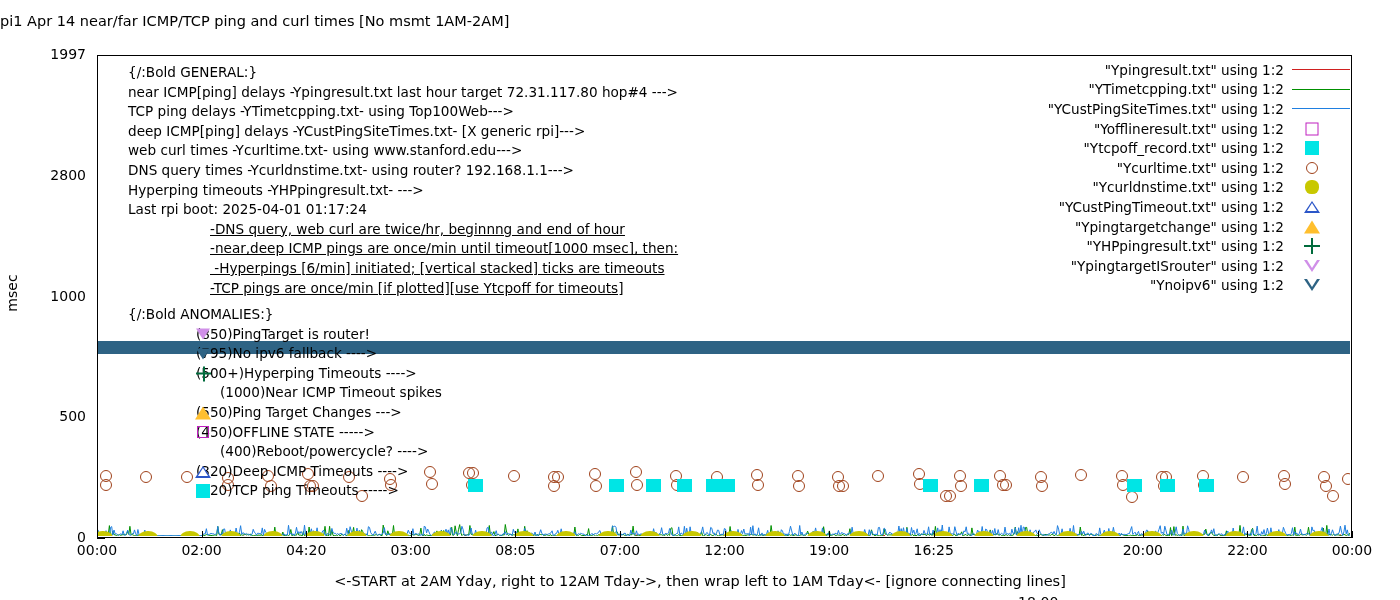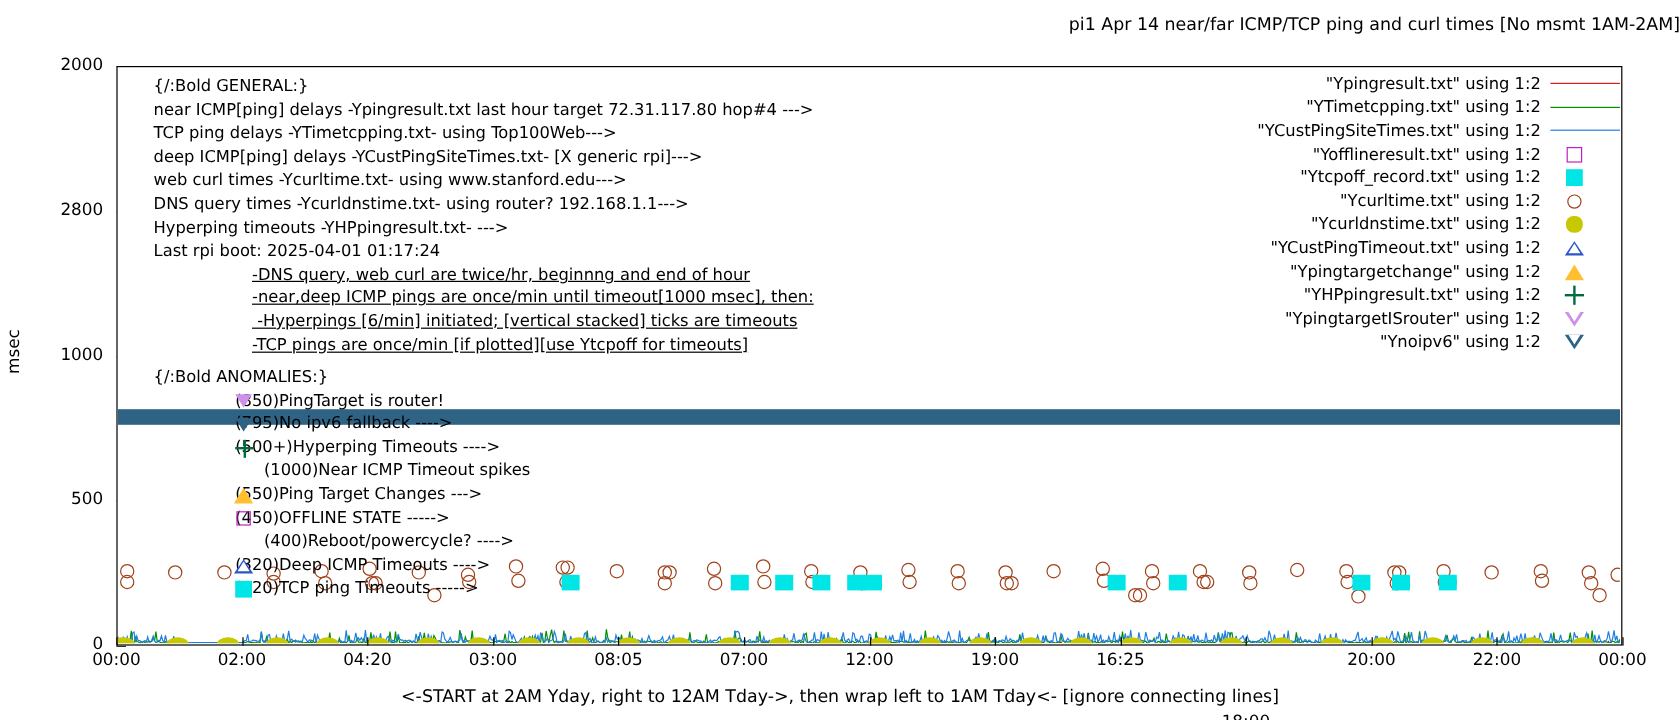--- a/index.html
+++ b/index.html
@@ -5,21 +5,21 @@
   html,body{margin:0;padding:0;}
   body{
     width:1400px;height:600px;background:#ffffff;
     font-family:"DejaVu Sans", sans-serif;
     color:#000000;overflow:hidden;position:relative;
   }
   .abs{position:absolute;}
 
   
   #chart-title{
-    left:0;top:13px;width:1400px;text-align:right;
+    left:0;top:13px;width:1400px;text-align:left;
     font-size:14.5px;color:#000;white-space:nowrap;
   }
 
   
   #plot-frame{
     left:97px;top:55px;width:1255px;height:483px;
     border:1.5px solid #000;box-sizing:border-box;
     background:#fff;
   }
   #plot-clip{
@@ -183,21 +183,21 @@
 <div class="abs" id="ylabel">msec</div>
 <div id="yticks">
     <div class="abs ytick-label" style="left: 18px; width: 68px; top: 529px;">0</div>
     <div class="abs ytick-mark" style="top: 538px;"></div>
     <div class="abs ytick-label" style="left: 18px; width: 68px; top: 408.25px;">500</div>
     <div class="abs ytick-mark" style="top: 417.25px;"></div>
     <div class="abs ytick-label" style="left: 18px; width: 68px; top: 287.5px;">1000</div>
     <div class="abs ytick-mark" style="top: 296.5px;"></div>
     <div class="abs ytick-label" style="left: 18px; width: 68px; top: 166.75px;">2800</div>
     <div class="abs ytick-mark" style="top: 175.75px;"></div>
-    <div class="abs ytick-label" style="left: 18px; width: 68px; top: 46px;">2000</div>
+    <div class="abs ytick-label" style="left: 18px; width: 68px; top: 46px;">1997</div>
     <div class="abs ytick-mark" style="top: 55px;"></div>
   </div>
 
 <div class="abs" id="plot-frame"></div>
 
 <div class="abs" id="plot-clip">
   <svg id="traces" width="1252" height="480">
       <polyline points="0.0,480.8 1.1,481.0 2.3,480.5 3.4,480.9 4.6,480.7 5.7,480.7 6.8,480.8 8.0,481.1 9.1,480.4 10.3,480.8 11.4,480.4 12.6,480.8 13.7,480.8 14.8,480.9 16.0,480.6 17.1,480.6 18.3,480.5 19.4,480.5 20.5,481.0 21.7,480.8 22.8,480.6 24.0,481.0 25.1,480.4 26.2,481.0 27.4,481.0 28.5,481.0 29.7,480.8 30.8,481.0 31.9,481.1 33.1,480.7 34.2,480.4 35.4,480.4 36.5,481.0 37.6,480.4 38.8,480.8 39.9,480.7 41.1,480.4 42.2,480.4 43.4,480.4 44.5,481.0 45.6,481.0 46.8,480.8 47.9,480.5 49.1,480.7 50.2,480.7 51.3,480.8 52.5,481.1 53.6,481.1 54.8,481.1 55.9,481.1 57.0,481.1 58.2,481.1 59.3,481.1 60.5,481.1 61.6,481.1 62.8,481.1 63.9,481.1 65.0,481.1 66.2,481.1 67.3,481.1 68.5,481.1 69.6,481.1 70.7,481.1 71.9,481.1 73.0,481.1 74.2,481.1 75.3,481.1 76.4,481.1 77.6,481.1 78.7,481.1 79.9,481.1 81.0,481.1 82.1,481.1 83.3,481.1 84.4,481.1 85.6,481.1 86.7,481.1 87.9,481.1 89.0,481.1 90.1,481.1 91.3,481.1 92.4,481.1 93.6,481.1 94.7,481.1 95.8,481.1 97.0,481.1 98.1,481.1 99.3,481.1 100.4,481.1 101.5,481.1 102.7,481.1 103.8,481.1 105.0,480.9 106.1,480.8 107.2,481.0 108.4,480.5 109.5,480.7 110.7,480.9 111.8,480.4 113.0,480.9 114.1,480.5 115.2,480.9 116.4,480.7 117.5,480.7 118.7,480.6 119.8,480.6 120.9,480.7 122.1,480.8 123.2,480.7 124.4,480.5 125.5,479.0 126.6,480.5 127.8,480.4 128.9,480.6 130.1,480.8 131.2,480.9 132.3,481.0 133.5,480.7 134.6,480.8 135.8,480.9 136.9,481.1 138.1,480.7 139.2,480.8 140.3,480.5 141.5,481.0 142.6,481.0 143.8,480.5 144.9,480.4 146.0,480.0 147.2,480.8 148.3,480.6 149.5,481.0 150.6,481.0 151.7,481.1 152.9,480.5 154.0,480.8 155.2,480.7 156.3,480.4 157.4,480.4 158.6,480.7 159.7,480.9 160.9,480.5 162.0,480.8 163.2,480.7 164.3,480.5 165.4,480.5 166.6,480.7 167.7,480.6 168.9,480.8 170.0,481.0 171.1,480.9 172.3,481.0 173.4,480.9 174.6,481.0 175.7,480.8 176.8,480.9 178.0,481.0 179.1,480.9 180.3,481.0 181.4,481.0 182.5,480.4 183.7,480.5 184.8,480.9 186.0,481.0 187.1,481.0 188.3,480.4 189.4,480.5 190.5,480.6 191.7,480.5 192.8,481.0 194.0,480.5 195.1,481.0 196.2,480.5 197.4,480.7 198.5,481.0 199.7,481.0 200.8,480.8 201.9,480.6 203.1,480.6 204.2,481.0 205.4,480.8 206.5,480.4 207.6,480.7 208.8,480.8 209.9,480.7 211.1,480.6 212.2,481.0 213.4,480.4 214.5,480.4 215.6,480.8 216.8,480.8 217.9,480.9 219.1,480.8 220.2,480.9 221.3,480.8 222.5,480.9 223.6,480.4 224.8,480.7 225.9,480.5 227.0,481.0 228.2,480.6 229.3,480.4 230.5,480.8 231.6,480.7 232.7,480.6 233.9,481.1 235.0,480.1 236.2,481.0 237.3,480.9 238.5,480.6 239.6,480.6 240.7,480.7 241.9,480.4 243.0,480.5 244.2,481.0 245.3,480.9 246.4,481.0 247.6,481.0 248.7,480.7 249.9,481.0 251.0,480.8 252.1,480.4 253.3,480.4 254.4,480.9 255.6,480.7 256.7,480.8 257.8,481.0 259.0,480.9 260.1,480.4 261.3,480.7 262.4,480.8 263.6,480.5 264.7,480.8 265.8,479.4 267.0,480.5 268.1,481.0 269.3,480.6 270.4,480.8 271.5,480.6 272.7,480.8 273.8,480.7 275.0,480.9 276.1,480.7 277.2,481.0 278.4,480.8 279.5,480.6 280.7,480.6 281.8,480.9 282.9,480.6 284.1,480.6 285.2,480.8 286.4,481.0 287.5,480.7 288.7,480.7 289.8,480.6 290.9,481.0 292.1,481.0 293.2,480.8 294.4,480.6 295.5,480.5 296.6,480.6 297.8,480.6 298.9,480.5 300.1,481.0 301.2,480.9 302.3,480.7 303.5,480.5 304.6,480.9 305.8,480.6 306.9,481.0 308.0,480.7 309.2,480.4 310.3,480.7 311.5,481.0 312.6,480.6 313.8,480.9 314.9,481.0 316.0,480.8 317.2,480.4 318.3,480.5 319.5,480.9 320.6,480.6 321.7,480.8 322.9,480.5 324.0,481.0 325.2,480.9 326.3,480.7 327.4,480.5 328.6,480.5 329.7,480.8 330.9,480.7 332.0,480.4 333.1,481.0 334.3,480.8 335.4,480.6 336.6,481.0 337.7,480.9 338.9,481.1 340.0,480.4 341.1,480.7 342.3,481.1 343.4,480.6 344.6,480.9 345.7,480.5 346.8,480.8 348.0,481.1 349.1,480.9 350.3,480.9 351.4,480.7 352.5,481.0 353.7,480.4 354.8,480.9 356.0,480.5 357.1,481.0 358.2,481.0 359.4,480.5 360.5,480.5 361.7,480.9 362.8,481.0 363.9,481.0 365.1,480.8 366.2,480.7 367.4,478.8 368.5,481.0 369.7,480.9 370.8,481.0 371.9,480.6 373.1,480.9 374.2,480.7 375.4,481.0 376.5,480.6 377.6,480.4 378.8,480.7 379.9,480.4 381.1,480.9 382.2,479.7 383.3,480.6 384.5,480.6 385.6,480.5 386.8,480.9 387.9,481.0 389.1,480.9 390.2,480.7 391.3,480.4 392.5,480.9 393.6,480.9 394.8,480.4 395.9,481.0 397.0,480.9 398.2,480.8 399.3,481.1 400.5,481.0 401.6,481.0 402.7,480.9 403.9,480.9 405.0,480.7 406.2,480.6 407.3,480.6 408.4,480.9 409.6,480.9 410.7,480.6 411.9,480.7 413.0,480.9 414.2,481.0 415.3,481.0 416.4,481.0 417.6,480.4 418.7,481.0 419.9,480.9 421.0,480.8 422.1,480.5 423.3,480.5 424.4,480.7 425.6,480.4 426.7,481.0 427.8,480.6 429.0,480.7 430.1,481.1 431.3,480.4 432.4,480.4 433.5,480.5 434.7,480.8 435.8,480.6 437.0,480.5 438.1,480.5 439.2,480.5 440.4,481.0 441.5,480.8 442.7,480.8 443.8,481.0 445.0,480.4 446.1,480.6 447.2,480.6 448.4,480.7 449.5,481.0 450.7,480.9 451.8,480.9 452.9,481.1 454.1,480.4 455.2,480.7 456.4,481.0 457.5,480.6 458.6,480.9 459.8,480.9 460.9,480.8 462.1,480.3 463.2,481.0 464.3,480.6 465.5,480.4 466.6,480.4 467.8,480.3 468.9,480.4 470.1,480.8 471.2,480.9 472.3,480.4 473.5,480.3 474.6,480.7 475.8,480.8 476.9,480.6 478.0,480.5 479.2,480.8 480.3,480.7 481.5,480.6 482.6,480.9 483.7,480.5 484.9,480.5 486.0,481.0 487.2,480.8 488.3,480.8 489.4,480.3 490.6,480.7 491.7,480.4 492.9,480.8 494.0,480.9 495.2,480.8 496.3,480.6 497.4,480.7 498.6,480.7 499.7,481.0 500.9,480.9 502.0,481.0 503.1,481.0 504.3,480.4 505.4,480.7 506.6,480.4 507.7,480.8 508.8,480.7 510.0,480.8 511.1,480.8 512.3,480.9 513.4,480.7 514.5,480.5 515.7,480.9 516.8,480.9 518.0,480.5 519.1,480.8 520.3,480.6 521.4,481.0 522.5,480.7 523.7,480.4 524.8,480.7 526.0,480.7 527.1,480.8 528.2,480.8 529.4,480.7 530.5,480.9 531.7,480.4 532.8,480.7 533.9,481.0 535.1,480.5 536.2,481.0 537.4,480.8 538.5,478.7 539.6,480.7 540.8,480.7 541.9,480.7 543.1,481.0 544.2,480.9 545.4,480.9 546.5,481.0 547.6,480.7 548.8,480.5 549.9,480.6 551.1,480.4 552.2,480.9 553.3,480.7 554.5,480.8 555.6,480.8 556.8,480.5 557.9,480.4 559.0,480.7 560.2,480.4 561.3,481.0 562.5,480.4 563.6,480.9 564.8,480.5 565.9,480.9 567.0,481.0 568.2,480.7 569.3,480.9 570.5,480.8 571.6,481.0 572.7,480.4 573.9,480.6 575.0,481.0 576.2,480.7 577.3,480.5 578.4,480.6 579.6,480.5 580.7,480.6 581.9,480.8 583.0,480.9 584.1,481.0 585.3,480.7 586.4,480.4 587.6,480.6 588.7,480.9 589.9,480.6 591.0,481.0 592.1,480.7 593.3,480.7 594.4,480.9 595.6,481.0 596.7,480.9 597.8,480.5 599.0,480.7 600.1,481.0 601.3,480.5 602.4,480.9 603.5,480.5 604.7,481.0 605.8,481.0 607.0,480.3 608.1,480.8 609.2,481.0 610.4,481.0 611.5,480.6 612.7,480.4 613.8,480.5 615.0,481.0 616.1,480.9 617.2,481.0 618.4,480.6 619.5,480.7 620.7,480.9 621.8,480.9 622.9,480.4 624.1,480.4 625.2,481.0 626.4,480.5 627.5,480.6 628.6,480.8 629.8,481.0 630.9,480.5 632.1,480.6 633.2,480.6 634.3,480.9 635.5,480.4 636.6,480.5 637.8,480.9 638.9,481.1 640.0,480.9 641.2,480.6 642.3,480.3 643.5,480.6 644.6,480.8 645.8,480.6 646.9,480.9 648.0,480.7 649.2,480.6 650.3,480.7 651.5,480.4 652.6,480.4 653.7,481.1 654.9,480.7 656.0,481.0 657.2,480.4 658.3,481.0 659.4,480.7 660.6,480.6 661.7,480.8 662.9,480.9 664.0,481.0 665.1,480.4 666.3,480.4 667.4,480.8 668.6,480.8 669.7,480.4 670.9,481.0 672.0,481.1 673.1,480.9 674.3,480.9 675.4,480.6 676.6,480.7 677.7,480.6 678.8,480.8 680.0,480.8 681.1,480.8 682.3,480.7 683.4,480.6 684.5,480.8 685.7,480.7 686.8,480.5 688.0,481.0 689.1,481.0 690.3,480.6 691.4,480.5 692.5,480.6 693.7,480.4 694.8,480.9 696.0,480.8 697.1,480.4 698.2,480.9 699.4,480.6 700.5,480.5 701.7,480.6 702.8,480.8 703.9,480.4 705.1,480.7 706.2,480.7 707.4,481.0 708.5,480.5 709.6,480.6 710.8,481.0 711.9,480.6 713.1,480.7 714.2,480.7 715.3,481.0 716.5,480.6 717.6,481.0 718.8,480.5 719.9,480.8 721.1,481.0 722.2,480.4 723.3,480.6 724.5,480.8 725.6,480.6 726.8,481.0 727.9,480.8 729.0,480.9 730.2,480.9 731.3,481.0 732.5,480.4 733.6,480.7 734.7,481.0 735.9,480.7 737.0,481.0 738.2,480.7 739.3,480.8 740.4,480.6 741.6,480.5 742.7,480.7 743.9,481.0 745.0,480.8 746.2,480.6 747.3,480.6 748.4,480.4 749.6,480.6 750.7,480.5 751.9,480.9 753.0,480.8 754.1,480.5 755.3,480.7 756.4,480.5 757.6,480.4 758.7,480.4 759.8,480.5 761.0,480.5 762.1,480.7 763.3,480.3 764.4,480.7 765.5,480.4 766.7,480.7 767.8,480.9 769.0,480.6 770.1,480.7 771.3,480.8 772.4,480.6 773.5,480.8 774.7,480.8 775.8,481.0 777.0,480.9 778.1,480.6 779.2,480.8 780.4,481.0 781.5,480.9 782.7,481.0 783.8,480.5 784.9,480.4 786.1,479.0 787.2,480.5 788.4,480.6 789.5,480.8 790.6,480.9 791.8,481.0 792.9,480.5 794.1,480.7 795.2,480.8 796.4,480.8 797.5,480.6 798.6,481.1 799.8,480.7 800.9,480.7 802.1,480.4 803.2,480.5 804.3,480.6 805.5,480.5 806.6,480.9 807.8,480.6 808.9,480.4 810.0,479.6 811.2,480.8 812.3,480.7 813.5,480.6 814.6,480.5 815.8,480.6 816.9,480.9 818.0,481.0 819.2,480.7 820.3,480.8 821.5,481.0 822.6,480.8 823.7,480.6 824.9,480.5 826.0,480.5 827.2,480.8 828.3,480.4 829.4,480.7 830.6,480.4 831.7,481.0 832.9,480.4 834.0,480.4 835.1,480.6 836.3,480.9 837.4,480.4 838.6,480.4 839.7,480.7 840.9,480.9 842.0,481.0 843.1,481.0 844.3,480.4 845.4,480.8 846.6,480.8 847.7,480.6 848.8,480.4 850.0,480.8 851.1,480.4 852.3,481.0 853.4,481.0 854.5,480.9 855.7,480.8 856.8,480.8 858.0,480.4 859.1,480.6 860.2,480.6 861.4,480.9 862.5,480.4 863.7,480.9 864.8,480.4 865.9,480.7 867.1,480.6 868.2,480.5 869.4,480.5 870.5,480.8 871.7,481.0 872.8,480.8 873.9,481.0 875.1,480.7 876.2,480.4 877.4,480.9 878.5,480.7 879.6,480.9 880.8,480.4 881.9,480.4 883.1,480.7 884.2,480.9 885.3,480.4 886.5,479.8 887.6,480.7 888.8,480.5 889.9,481.0 891.0,480.5 892.2,480.4 893.3,480.9 894.5,480.4 895.6,480.7 896.8,480.8 897.9,480.5 899.0,480.5 900.2,480.5 901.3,480.9 902.5,480.5 903.6,480.6 904.7,480.6 905.9,480.5 907.0,480.7 908.2,480.8 909.3,481.0 910.4,480.7 911.6,480.5 912.7,480.9 913.9,480.4 915.0,481.0 916.1,480.8 917.3,480.7 918.4,480.4 919.6,480.6 920.7,480.5 921.9,480.7 923.0,480.8 924.1,481.1 925.3,480.7 926.4,481.0 927.6,480.6 928.7,480.8 929.8,480.6 931.0,480.9 932.1,480.6 933.3,480.0 934.4,481.0 935.5,480.8 936.7,480.7 937.8,480.6 939.0,480.4 940.1,480.8 941.3,480.6 942.4,481.1 943.5,480.4 944.7,481.0 945.8,480.4 947.0,481.1 948.1,480.6 949.2,480.6 950.4,480.5 951.5,481.1 952.7,481.0 953.8,480.5 954.9,480.4 956.1,480.7 957.2,480.7 958.4,480.5 959.5,480.6 960.6,480.8 961.8,480.6 962.9,480.5 964.1,481.0 965.2,480.3 966.4,480.4 967.5,480.8 968.6,480.7 969.8,480.4 970.9,480.7 972.1,480.5 973.2,480.5 974.3,480.6 975.5,480.7 976.6,480.9 977.8,481.0 978.9,480.4 980.0,480.5 981.2,480.8 982.3,481.0 983.5,480.4 984.6,480.7 985.7,480.5 986.9,480.4 988.0,481.0 989.2,480.8 990.3,480.9 991.5,480.4 992.6,480.8 993.7,481.0 994.9,480.7 996.0,481.0 997.2,480.4 998.3,480.4 999.4,480.5 1000.6,480.9 1001.7,480.9 1002.9,481.1 1004.0,480.4 1005.1,480.9 1006.3,481.0 1007.4,480.8 1008.6,480.9 1009.7,480.9 1010.8,480.4 1012.0,480.8 1013.1,480.5 1014.3,480.7 1015.4,480.9 1016.6,480.7 1017.7,480.5 1018.8,481.0 1020.0,480.8 1021.1,481.1 1022.3,481.0 1023.4,480.8 1024.5,480.8 1025.7,480.8 1026.8,481.0 1028.0,480.8 1029.1,480.6 1030.2,480.6 1031.4,480.9 1032.5,480.8 1033.7,480.5 1034.8,481.0 1035.9,480.9 1037.1,480.4 1038.2,480.4 1039.4,480.6 1040.5,481.0 1041.6,480.6 1042.8,480.5 1043.9,480.5 1045.1,480.6 1046.2,481.0 1047.4,480.6 1048.5,480.9 1049.6,480.7 1050.8,480.6 1051.9,481.0 1053.1,480.8 1054.2,480.6 1055.3,480.9 1056.5,480.8 1057.6,480.8 1058.8,480.5 1059.9,481.0 1061.0,480.4 1062.2,480.5 1063.3,480.5 1064.5,480.6 1065.6,481.0 1066.8,481.0 1067.9,480.4 1069.0,480.9 1070.2,480.8 1071.3,480.9 1072.5,480.6 1073.6,480.4 1074.7,480.8 1075.9,480.7 1077.0,480.7 1078.2,480.4 1079.3,481.0 1080.4,480.9 1081.6,481.0 1082.7,481.0 1083.9,480.4 1085.0,480.7 1086.1,481.0 1087.3,480.5 1088.4,480.9 1089.6,480.6 1090.7,481.1 1091.8,480.6 1093.0,480.5 1094.1,481.0 1095.3,480.5 1096.4,480.5 1097.6,480.8 1098.7,480.7 1099.8,480.7 1101.0,480.5 1102.1,480.7 1103.3,480.9 1104.4,480.5 1105.5,481.0 1106.7,480.6 1107.8,480.9 1109.0,480.6 1110.1,480.5 1111.2,480.6 1112.4,480.7 1113.5,480.8 1114.7,480.7 1115.8,480.9 1117.0,480.4 1118.1,480.9 1119.2,480.7 1120.4,481.0 1121.5,480.9 1122.7,479.7 1123.8,480.5 1124.9,479.3 1126.1,481.0 1127.2,480.5 1128.4,480.6 1129.5,480.7 1130.6,480.8 1131.8,481.0 1132.9,480.5 1134.1,480.8 1135.2,480.4 1136.3,481.0 1137.5,480.4 1138.6,480.5 1139.8,480.4 1140.9,480.8 1142.0,480.9 1143.2,480.8 1144.3,481.1 1145.5,480.7 1146.6,480.7 1147.8,480.5 1148.9,480.8 1150.0,480.5 1151.2,481.0 1152.3,481.0 1153.5,481.0 1154.6,480.8 1155.7,480.6 1156.9,481.0 1158.0,480.4 1159.2,481.0 1160.3,481.0 1161.4,480.4 1162.6,480.4 1163.7,480.4 1164.9,480.8 1166.0,481.1 1167.2,480.6 1168.3,480.8 1169.4,480.2 1170.6,480.8 1171.7,480.7 1172.9,480.8 1174.0,480.6 1175.1,480.7 1176.3,480.8 1177.4,480.7 1178.6,481.1 1179.7,481.0 1180.8,480.8 1182.0,480.7 1183.1,480.4 1184.3,481.1 1185.4,480.5 1186.5,480.7 1187.7,480.4 1188.8,480.8 1190.0,481.0 1191.1,480.9 1192.2,480.6 1193.4,480.8 1194.5,480.9 1195.7,481.0 1196.8,480.9 1198.0,481.0 1199.1,480.5 1200.2,481.0 1201.4,480.4 1202.5,480.4 1203.7,480.7 1204.8,480.8 1205.9,480.5 1207.1,481.0 1208.2,480.8 1209.4,480.8 1210.5,481.0 1211.6,480.5 1212.8,480.4 1213.9,480.9 1215.1,481.0 1216.2,480.6 1217.4,480.4 1218.5,480.8 1219.6,480.6 1220.8,480.6 1221.9,481.0 1223.1,481.0 1224.2,481.0 1225.3,480.6 1226.5,480.6 1227.6,481.0 1228.8,480.4 1229.9,480.4 1231.0,480.5 1232.2,480.5 1233.3,480.6 1234.5,481.0 1235.6,480.5 1236.7,480.4 1237.9,480.8 1239.0,480.6 1240.2,480.6 1241.3,480.8 1242.4,478.6 1243.6,480.8 1244.7,480.6 1245.9,480.5 1247.0,480.7 1248.2,480.5 1249.3,480.6 1250.4,480.8 1251.6,480.6 1252.7,481.0 1253.9,480.7 1255.0,480.4" fill="none" stroke="#d02020" stroke-width="1"></polyline>
       <polyline points="0.0,479.1 1.1,479.6 2.3,479.5 3.4,478.6 4.6,479.0 5.7,478.4 6.8,479.2 8.0,478.7 9.1,478.6 10.3,478.5 11.4,469.6 12.6,480.0 13.7,479.6 14.8,475.1 16.0,478.7 17.1,478.8 18.3,479.6 19.4,479.1 20.5,478.9 21.7,478.6 22.8,479.5 24.0,478.7 25.1,478.9 26.2,478.2 27.4,478.9 28.5,478.6 29.7,475.1 30.8,478.4 31.9,470.3 33.1,478.9 34.2,478.5 35.4,479.2 36.5,479.6 37.6,479.7 38.8,480.0 39.9,478.7 41.1,479.7 42.2,478.7 43.4,480.1 44.5,478.9 45.6,479.5 46.8,479.3 47.9,479.1 49.1,478.6 50.2,478.7 51.3,477.1 52.5,480.1 53.6,480.1 54.8,480.1 55.9,480.1 57.0,480.1 58.2,480.1 59.3,480.1 60.5,480.1 61.6,480.1 62.8,480.1 63.9,480.1 65.0,480.1 66.2,480.1 67.3,480.1 68.5,480.1 69.6,480.1 70.7,480.1 71.9,480.1 73.0,480.1 74.2,480.1 75.3,480.1 76.4,480.1 77.6,480.1 78.7,480.1 79.9,480.1 81.0,480.1 82.1,480.1 83.3,480.1 84.4,480.1 85.6,480.1 86.7,480.1 87.9,480.1 89.0,480.1 90.1,480.1 91.3,480.1 92.4,480.1 93.6,480.1 94.7,480.1 95.8,480.1 97.0,480.1 98.1,480.1 99.3,480.1 100.4,480.1 101.5,480.1 102.7,480.1 103.8,480.1 105.0,478.8 106.1,479.7 107.2,479.2 108.4,478.6 109.5,478.7 110.7,479.3 111.8,479.5 113.0,479.3 114.1,479.8 115.2,479.4 116.4,479.1 117.5,479.1 118.7,479.5 119.8,470.5 120.9,478.2 122.1,478.3 123.2,479.0 124.4,473.7 125.5,479.5 126.6,479.3 127.8,478.5 128.9,479.2 130.1,479.3 131.2,478.2 132.3,478.9 133.5,478.7 134.6,479.9 135.8,478.5 136.9,480.0 138.1,478.2 139.2,478.4 140.3,479.3 141.5,477.1 142.6,479.8 143.8,478.5 144.9,479.6 146.0,478.2 147.2,478.3 148.3,479.0 149.5,478.3 150.6,479.0 151.7,478.4 152.9,478.2 154.0,479.8 155.2,479.8 156.3,479.5 157.4,479.4 158.6,479.0 159.7,480.1 160.9,478.6 162.0,479.8 163.2,478.3 164.3,480.0 165.4,478.7 166.6,479.8 167.7,479.7 168.9,478.2 170.0,479.0 171.1,479.3 172.3,480.1 173.4,478.9 174.6,479.4 175.7,479.0 176.8,471.1 178.0,480.1 179.1,478.8 180.3,478.3 181.4,479.8 182.5,479.2 183.7,479.8 184.8,476.0 186.0,480.0 187.1,479.3 188.3,479.6 189.4,478.8 190.5,479.9 191.7,478.2 192.8,473.5 194.0,479.9 195.1,478.6 196.2,479.7 197.4,479.2 198.5,479.2 199.7,476.0 200.8,479.1 201.9,479.2 203.1,479.0 204.2,480.0 205.4,475.4 206.5,479.9 207.6,479.0 208.8,479.8 209.9,479.9 211.1,471.0 212.2,479.1 213.4,478.8 214.5,479.5 215.6,479.3 216.8,478.9 217.9,480.0 219.1,478.8 220.2,477.9 221.3,479.4 222.5,479.3 223.6,479.2 224.8,478.6 225.9,478.3 227.0,470.3 228.2,479.9 229.3,479.1 230.5,480.1 231.6,470.3 232.7,479.6 233.9,474.0 235.0,479.4 236.2,479.7 237.3,479.5 238.5,479.2 239.6,479.6 240.7,478.3 241.9,479.9 243.0,479.1 244.2,478.2 245.3,479.5 246.4,478.4 247.6,478.8 248.7,479.9 249.9,478.7 251.0,474.2 252.1,479.2 253.3,479.9 254.4,478.2 255.6,471.4 256.7,479.2 257.8,479.1 259.0,478.4 260.1,478.5 261.3,479.2 262.4,479.4 263.6,473.7 264.7,475.5 265.8,478.7 267.0,479.8 268.1,478.0 269.3,478.7 270.4,479.8 271.5,479.7 272.7,479.9 273.8,479.6 275.0,478.8 276.1,479.3 277.2,478.9 278.4,478.7 279.5,479.2 280.7,478.7 281.8,478.6 282.9,479.4 284.1,479.7 285.2,469.1 286.4,474.4 287.5,478.3 288.7,479.6 289.8,474.8 290.9,478.2 292.1,478.5 293.2,479.3 294.4,478.7 295.5,469.5 296.6,479.9 297.8,478.9 298.9,478.2 300.1,479.8 301.2,479.6 302.3,478.5 303.5,479.3 304.6,479.8 305.8,478.8 306.9,479.1 308.0,478.9 309.2,479.5 310.3,479.2 311.5,479.8 312.6,479.6 313.8,478.4 314.9,478.6 316.0,479.3 317.2,478.2 318.3,478.5 319.5,479.0 320.6,479.5 321.7,478.9 322.9,472.1 324.0,479.0 325.2,479.9 326.3,478.4 327.4,480.0 328.6,478.7 329.7,479.4 330.9,479.5 332.0,479.3 333.1,479.9 334.3,478.9 335.4,478.6 336.6,479.7 337.7,479.8 338.9,474.9 340.0,478.8 341.1,479.2 342.3,479.9 343.4,474.2 344.6,478.5 345.7,474.5 346.8,479.0 348.0,476.9 349.1,479.9 350.3,479.7 351.4,478.2 352.5,479.0 353.7,471.3 354.8,479.4 356.0,478.9 357.1,469.8 358.2,475.8 359.4,479.8 360.5,473.7 361.7,468.6 362.8,476.5 363.9,479.6 365.1,478.4 366.2,478.8 367.4,479.9 368.5,479.0 369.7,478.6 370.8,478.3 371.9,469.5 373.1,478.3 374.2,478.5 375.4,479.5 376.5,479.6 377.6,479.1 378.8,478.8 379.9,478.9 381.1,479.9 382.2,478.5 383.3,479.0 384.5,479.1 385.6,479.4 386.8,478.8 387.9,479.2 389.1,478.8 390.2,480.0 391.3,469.5 392.5,480.1 393.6,478.6 394.8,478.3 395.9,475.6 397.0,479.6 398.2,479.4 399.3,478.5 400.5,478.3 401.6,479.4 402.7,479.3 403.9,479.5 405.0,478.7 406.2,479.1 407.3,468.5 408.4,475.0 409.6,478.5 410.7,479.6 411.9,478.2 413.0,478.3 414.2,479.4 415.3,478.8 416.4,478.8 417.6,478.7 418.7,479.8 419.9,472.9 421.0,479.3 422.1,479.5 423.3,479.4 424.4,478.5 425.6,479.9 426.7,470.3 427.8,478.3 429.0,474.7 430.1,479.8 431.3,479.5 432.4,478.8 433.5,478.2 434.7,480.0 435.8,479.4 437.0,478.6 438.1,479.5 439.2,478.3 440.4,479.9 441.5,478.2 442.7,478.6 443.8,478.7 445.0,478.3 446.1,480.0 447.2,479.5 448.4,478.4 449.5,478.8 450.7,480.1 451.8,479.2 452.9,478.7 454.1,480.0 455.2,480.0 456.4,479.4 457.5,479.3 458.6,479.9 459.8,479.2 460.9,479.9 462.1,479.5 463.2,479.0 464.3,478.6 465.5,478.3 466.6,478.5 467.8,478.6 468.9,479.5 470.1,478.7 471.2,479.5 472.3,478.6 473.5,478.9 474.6,479.7 475.8,479.1 476.9,471.0 478.0,478.6 479.2,480.1 480.3,479.5 481.5,478.5 482.6,478.8 483.7,479.5 484.9,479.5 486.0,479.5 487.2,480.0 488.3,478.3 489.4,479.3 490.6,472.6 491.7,479.7 492.9,479.9 494.0,479.8 495.2,478.4 496.3,479.1 497.4,480.0 498.6,479.8 499.7,479.6 500.9,478.5 502.0,478.6 503.1,479.6 504.3,479.4 505.4,476.7 506.6,479.9 507.7,479.2 508.8,478.9 510.0,479.6 511.1,478.2 512.3,480.1 513.4,478.2 514.5,469.9 515.7,479.1 516.8,476.8 518.0,475.5 519.1,475.8 520.3,478.5 521.4,478.9 522.5,479.1 523.7,478.6 524.8,478.7 526.0,478.6 527.1,479.9 528.2,479.7 529.4,478.3 530.5,478.5 531.7,479.5 532.8,478.5 533.9,478.9 535.1,470.1 536.2,479.0 537.4,479.6 538.5,479.9 539.6,479.8 540.8,479.0 541.9,479.7 543.1,479.0 544.2,479.4 545.4,479.7 546.5,479.3 547.6,478.4 548.8,479.9 549.9,479.9 551.1,479.3 552.2,479.5 553.3,479.2 554.5,480.0 555.6,478.8 556.8,479.4 557.9,479.1 559.0,479.4 560.2,478.9 561.3,478.8 562.5,478.7 563.6,478.8 564.8,479.3 565.9,478.9 567.0,479.5 568.2,478.3 569.3,479.5 570.5,478.6 571.6,479.4 572.7,472.5 573.9,471.7 575.0,479.9 576.2,479.1 577.3,478.6 578.4,480.0 579.6,479.6 580.7,478.7 581.9,479.7 583.0,479.5 584.1,480.1 585.3,479.1 586.4,478.5 587.6,478.1 588.7,479.7 589.9,480.0 591.0,478.4 592.1,478.8 593.3,476.1 594.4,479.7 595.6,479.5 596.7,479.8 597.8,478.8 599.0,478.7 600.1,478.9 601.3,479.1 602.4,480.0 603.5,475.7 604.7,479.8 605.8,479.9 607.0,478.9 608.1,478.5 609.2,479.6 610.4,479.6 611.5,478.9 612.7,478.4 613.8,479.3 615.0,479.9 616.1,478.4 617.2,478.2 618.4,478.3 619.5,479.9 620.7,479.9 621.8,479.5 622.9,479.0 624.1,478.8 625.2,479.0 626.4,479.8 627.5,479.1 628.6,478.4 629.8,479.5 630.9,479.9 632.1,470.5 633.2,479.3 634.3,479.9 635.5,478.4 636.6,478.6 637.8,479.9 638.9,479.3 640.0,479.4 641.2,478.4 642.3,478.4 643.5,478.5 644.6,479.3 645.8,479.4 646.9,479.2 648.0,479.5 649.2,478.9 650.3,479.1 651.5,478.2 652.6,478.6 653.7,478.4 654.9,479.1 656.0,478.9 657.2,478.7 658.3,479.8 659.4,478.8 660.6,479.6 661.7,478.9 662.9,478.8 664.0,478.9 665.1,479.5 666.3,479.1 667.4,479.0 668.6,478.6 669.7,479.1 670.9,478.9 672.0,479.7 673.1,469.5 674.3,478.2 675.4,478.5 676.6,478.9 677.7,479.1 678.8,478.8 680.0,479.1 681.1,479.7 682.3,479.7 683.4,478.5 684.5,479.5 685.7,478.7 686.8,479.5 688.0,478.8 689.1,479.5 690.3,479.4 691.4,478.7 692.5,479.3 693.7,478.9 694.8,479.3 696.0,479.5 697.1,478.8 698.2,478.9 699.4,479.7 700.5,479.3 701.7,479.7 702.8,478.9 703.9,478.8 705.1,478.9 706.2,480.0 707.4,479.5 708.5,478.2 709.6,475.1 710.8,478.3 711.9,478.6 713.1,477.0 714.2,478.2 715.3,477.7 716.5,479.6 717.6,478.9 718.8,478.3 719.9,478.8 721.1,479.1 722.2,478.4 723.3,479.8 724.5,479.4 725.6,470.7 726.8,478.4 727.9,480.0 729.0,478.7 730.2,479.1 731.3,474.9 732.5,479.8 733.6,479.7 734.7,478.9 735.9,478.4 737.0,478.9 738.2,479.9 739.3,478.9 740.4,479.0 741.6,479.8 742.7,479.5 743.9,479.0 745.0,478.3 746.2,479.7 747.3,478.8 748.4,479.4 749.6,478.7 750.7,478.7 751.9,472.7 753.0,479.5 754.1,478.5 755.3,479.9 756.4,478.8 757.6,479.3 758.7,479.3 759.8,478.8 761.0,478.4 762.1,480.1 763.3,479.2 764.4,479.0 765.5,479.6 766.7,478.2 767.8,479.1 769.0,480.1 770.1,479.2 771.3,479.7 772.4,478.2 773.5,473.8 774.7,478.9 775.8,478.6 777.0,480.0 778.1,478.7 779.2,479.2 780.4,479.4 781.5,479.8 782.7,479.4 783.8,479.8 784.9,479.6 786.1,473.0 787.2,478.2 788.4,478.3 789.5,479.3 790.6,478.9 791.8,478.9 792.9,478.9 794.1,478.9 795.2,478.2 796.4,479.7 797.5,478.6 798.6,479.7 799.8,479.9 800.9,479.7 802.1,475.8 803.2,478.2 804.3,480.0 805.5,478.6 806.6,479.7 807.8,478.5 808.9,471.3 810.0,478.3 811.2,478.6 812.3,478.8 813.5,479.1 814.6,478.4 815.8,480.0 816.9,478.8 818.0,480.0 819.2,478.9 820.3,478.2 821.5,480.0 822.6,479.4 823.7,477.7 824.9,478.9 826.0,478.4 827.2,478.2 828.3,479.8 829.4,478.6 830.6,478.4 831.7,479.3 832.9,478.2 834.0,479.5 835.1,476.2 836.3,479.4 837.4,470.4 838.6,478.7 839.7,478.3 840.9,479.1 842.0,478.4 843.1,479.5 844.3,478.4 845.4,479.6 846.6,479.1 847.7,479.7 848.8,478.5 850.0,479.0 851.1,479.0 852.3,478.7 853.4,478.5 854.5,479.9 855.7,478.4 856.8,478.3 858.0,480.0 859.1,479.4 860.2,478.7 861.4,478.6 862.5,478.3 863.7,475.8 864.8,479.9 865.9,479.6 867.1,478.5 868.2,478.7 869.4,479.9 870.5,478.4 871.7,479.4 872.8,479.8 873.9,471.9 875.1,478.8 876.2,478.2 877.4,478.9 878.5,480.0 879.6,479.5 880.8,478.8 881.9,478.7 883.1,479.3 884.2,479.1 885.3,479.5 886.5,479.1 887.6,478.8 888.8,479.9 889.9,478.3 891.0,480.0 892.2,473.9 893.3,480.0 894.5,479.7 895.6,478.2 896.8,478.7 897.9,478.8 899.0,477.2 900.2,478.9 901.3,479.1 902.5,478.6 903.6,479.5 904.7,479.6 905.9,479.8 907.0,479.1 908.2,478.6 909.3,479.7 910.4,478.7 911.6,479.8 912.7,479.5 913.9,479.3 915.0,479.2 916.1,478.2 917.3,471.0 918.4,479.0 919.6,475.6 920.7,478.3 921.9,479.6 923.0,479.0 924.1,479.0 925.3,479.2 926.4,480.0 927.6,471.4 928.7,471.4 929.8,479.1 931.0,478.8 932.1,479.5 933.3,479.2 934.4,478.9 935.5,479.4 936.7,479.6 937.8,479.7 939.0,478.7 940.1,480.0 941.3,479.4 942.4,478.2 943.5,478.7 944.7,479.3 945.8,479.3 947.0,478.4 948.1,478.6 949.2,478.6 950.4,479.1 951.5,479.0 952.7,479.4 953.8,478.3 954.9,478.3 956.1,479.9 957.2,478.8 958.4,478.8 959.5,479.7 960.6,479.1 961.8,478.1 962.9,479.8 964.1,480.0 965.2,478.2 966.4,478.3 967.5,479.0 968.6,480.0 969.8,478.9 970.9,478.9 972.1,480.0 973.2,479.7 974.3,478.5 975.5,479.3 976.6,479.6 977.8,479.9 978.9,479.9 980.0,478.7 981.2,479.1 982.3,471.0 983.5,479.3 984.6,478.7 985.7,480.0 986.9,478.2 988.0,478.6 989.2,478.4 990.3,478.5 991.5,479.0 992.6,478.5 993.7,478.5 994.9,479.0 996.0,479.2 997.2,479.7 998.3,479.2 999.4,478.5 1000.6,479.7 1001.7,479.2 1002.9,480.1 1004.0,479.3 1005.1,478.2 1006.3,479.1 1007.4,479.5 1008.6,478.6 1009.7,478.4 1010.8,478.8 1012.0,479.9 1013.1,478.2 1014.3,478.3 1015.4,478.1 1016.6,478.7 1017.7,477.5 1018.8,478.6 1020.0,479.9 1021.1,479.9 1022.3,479.6 1023.4,478.2 1024.5,478.5 1025.7,479.3 1026.8,479.6 1028.0,479.6 1029.1,479.2 1030.2,479.9 1031.4,479.8 1032.5,479.2 1033.7,479.5 1034.8,479.4 1035.9,479.5 1037.1,479.8 1038.2,479.5 1039.4,478.4 1040.5,479.8 1041.6,479.2 1042.8,479.4 1043.9,478.9 1045.1,478.9 1046.2,479.5 1047.4,479.9 1048.5,478.8 1049.6,475.2 1050.8,478.2 1051.9,478.4 1053.1,479.0 1054.2,479.8 1055.3,479.1 1056.5,478.2 1057.6,478.8 1058.8,479.0 1059.9,479.5 1061.0,479.8 1062.2,479.1 1063.3,479.6 1064.5,478.8 1065.6,479.2 1066.8,478.3 1067.9,479.7 1069.0,479.7 1070.2,479.0 1071.3,480.0 1072.5,471.5 1073.6,479.8 1074.7,478.8 1075.9,470.6 1077.0,479.2 1078.2,478.8 1079.3,479.5 1080.4,478.9 1081.6,479.2 1082.7,478.8 1083.9,479.8 1085.0,470.1 1086.1,479.8 1087.3,478.9 1088.4,479.8 1089.6,478.9 1090.7,478.2 1091.8,479.3 1093.0,479.6 1094.1,479.6 1095.3,479.6 1096.4,479.8 1097.6,478.7 1098.7,479.9 1099.8,478.6 1101.0,479.1 1102.1,478.2 1103.3,479.0 1104.4,478.8 1105.5,478.6 1106.7,478.3 1107.8,473.1 1109.0,478.2 1110.1,479.4 1111.2,479.4 1112.4,476.5 1113.5,476.4 1114.7,478.6 1115.8,479.3 1117.0,479.5 1118.1,478.8 1119.2,479.7 1120.4,478.5 1121.5,478.7 1122.7,479.9 1123.8,479.3 1124.9,479.8 1126.1,479.8 1127.2,479.9 1128.4,474.8 1129.5,479.4 1130.6,479.4 1131.8,478.8 1132.9,479.2 1134.1,480.0 1135.2,479.4 1136.3,480.1 1137.5,478.8 1138.6,478.8 1139.8,479.1 1140.9,478.7 1142.0,469.4 1143.2,479.8 1144.3,479.5 1145.5,479.3 1146.6,479.7 1147.8,478.4 1148.9,478.6 1150.0,478.8 1151.2,479.2 1152.3,479.7 1153.5,474.2 1154.6,472.3 1155.7,479.1 1156.9,479.7 1158.0,479.9 1159.2,478.6 1160.3,479.0 1161.4,478.5 1162.6,479.3 1163.7,480.0 1164.9,479.9 1166.0,479.7 1167.2,479.7 1168.3,478.7 1169.4,479.7 1170.6,477.8 1171.7,479.8 1172.9,480.0 1174.0,479.8 1175.1,479.5 1176.3,478.4 1177.4,478.9 1178.6,476.0 1179.7,479.8 1180.8,479.3 1182.0,478.3 1183.1,479.9 1184.3,478.9 1185.4,479.9 1186.5,478.4 1187.7,479.9 1188.8,479.9 1190.0,479.5 1191.1,478.5 1192.2,479.8 1193.4,479.3 1194.5,479.0 1195.7,479.2 1196.8,471.1 1198.0,479.8 1199.1,478.7 1200.2,480.1 1201.4,479.4 1202.5,478.4 1203.7,478.7 1204.8,479.0 1205.9,478.6 1207.1,478.3 1208.2,479.5 1209.4,478.3 1210.5,471.2 1211.6,478.4 1212.8,478.5 1213.9,479.0 1215.1,478.4 1216.2,479.0 1217.4,478.9 1218.5,478.2 1219.6,479.0 1220.8,479.8 1221.9,479.0 1223.1,478.7 1224.2,479.4 1225.3,472.0 1226.5,479.2 1227.6,480.0 1228.8,469.4 1229.9,479.6 1231.0,478.4 1232.2,478.4 1233.3,478.7 1234.5,479.2 1235.6,478.3 1236.7,479.2 1237.9,479.1 1239.0,478.8 1240.2,478.9 1241.3,479.0 1242.4,479.6 1243.6,480.0 1244.7,478.6 1245.9,478.5 1247.0,478.7 1248.2,479.6 1249.3,478.8 1250.4,479.4 1251.6,477.3 1252.7,479.7 1253.9,479.8 1255.0,479.8" fill="none" stroke="#009000" stroke-width="1"></polyline>
       <polyline points="0.0,473.9 1.1,478.0 2.3,478.5 3.4,478.1 4.6,475.1 5.7,479.1 6.8,479.2 8.0,474.7 9.1,479.0 10.3,477.7 11.4,478.7 12.6,471.3 13.7,470.6 14.8,479.1 16.0,474.0 17.1,477.8 18.3,477.8 19.4,478.4 20.5,479.5 21.7,478.6 22.8,477.8 24.0,478.7 25.1,474.8 26.2,479.3 27.4,479.0 28.5,477.3 29.7,474.1 30.8,478.0 31.9,479.5 33.1,478.7 34.2,477.6 35.4,477.9 36.5,473.9 37.6,477.7 38.8,479.6 39.9,473.5 41.1,478.8 42.2,479.3 43.4,478.4 44.5,477.9 45.6,479.6 46.8,474.1 47.9,479.3 49.1,478.7 50.2,478.0 51.3,476.5 52.5,479.6 53.6,479.6 54.8,479.6 55.9,479.6 57.0,479.6 58.2,479.6 59.3,479.6 60.5,479.6 61.6,479.6 62.8,479.6 63.9,479.6 65.0,479.6 66.2,479.6 67.3,479.6 68.5,479.6 69.6,479.6 70.7,479.6 71.9,479.6 73.0,479.6 74.2,479.6 75.3,479.6 76.4,479.6 77.6,479.6 78.7,479.6 79.9,479.6 81.0,479.6 82.1,479.6 83.3,479.6 84.4,479.6 85.6,479.6 86.7,479.6 87.9,479.6 89.0,479.6 90.1,479.6 91.3,479.6 92.4,479.6 93.6,479.6 94.7,479.6 95.8,479.6 97.0,479.6 98.1,479.6 99.3,479.6 100.4,479.6 101.5,479.6 102.7,479.6 103.8,479.6 105.0,478.3 106.1,477.9 107.2,477.9 108.4,472.7 109.5,479.0 110.7,478.4 111.8,478.2 113.0,477.3 114.1,477.9 115.2,477.7 116.4,478.4 117.5,478.2 118.7,477.6 119.8,470.4 120.9,477.7 122.1,479.5 123.2,477.5 124.4,478.2 125.5,473.1 126.6,472.9 127.8,479.3 128.9,479.0 130.1,477.4 131.2,478.9 132.3,473.9 133.5,477.7 134.6,477.3 135.8,477.6 136.9,479.2 138.1,472.0 139.2,477.6 140.3,478.4 141.5,475.9 142.6,469.7 143.8,478.4 144.9,476.6 146.0,477.5 147.2,478.4 148.3,477.4 149.5,478.8 150.6,478.0 151.7,479.1 152.9,479.2 154.0,478.3 155.2,473.3 156.3,476.1 157.4,477.2 158.6,479.2 159.7,477.2 160.9,477.4 162.0,477.8 163.2,477.7 164.3,471.9 165.4,479.5 166.6,473.4 167.7,476.3 168.9,477.4 170.0,478.6 171.1,477.3 172.3,478.5 173.4,479.6 174.6,477.5 175.7,479.4 176.8,477.5 178.0,478.8 179.1,478.2 180.3,478.8 181.4,478.1 182.5,479.6 183.7,478.3 184.8,478.7 186.0,477.7 187.1,479.3 188.3,478.7 189.4,479.0 190.5,469.3 191.7,478.2 192.8,477.0 194.0,478.7 195.1,477.7 196.2,479.5 197.4,477.2 198.5,471.3 199.7,477.5 200.8,475.6 201.9,477.6 203.1,475.4 204.2,477.5 205.4,478.9 206.5,469.1 207.6,478.2 208.8,477.7 209.9,478.1 211.1,478.4 212.2,477.3 213.4,472.8 214.5,478.2 215.6,474.7 216.8,479.2 217.9,478.1 219.1,471.8 220.2,479.4 221.3,478.9 222.5,478.3 223.6,477.5 224.8,474.8 225.9,474.3 227.0,479.0 228.2,479.1 229.3,477.5 230.5,478.0 231.6,478.9 232.7,477.5 233.9,472.4 235.0,476.4 236.2,477.4 237.3,477.3 238.5,478.4 239.6,477.6 240.7,478.4 241.9,477.8 243.0,477.4 244.2,478.0 245.3,479.4 246.4,478.3 247.6,479.2 248.7,472.2 249.9,477.4 251.0,477.9 252.1,470.7 253.3,475.2 254.4,477.5 255.6,479.5 256.7,478.6 257.8,478.1 259.0,472.1 260.1,479.3 261.3,474.3 262.4,477.7 263.6,479.6 264.7,477.2 265.8,477.9 267.0,478.0 268.1,478.3 269.3,479.1 270.4,470.7 271.5,471.4 272.7,476.6 273.8,478.1 275.0,479.4 276.1,477.4 277.2,475.2 278.4,478.3 279.5,479.5 280.7,478.5 281.8,478.3 282.9,479.1 284.1,477.7 285.2,477.3 286.4,471.7 287.5,478.7 288.7,477.5 289.8,479.0 290.9,477.8 292.1,478.2 293.2,477.9 294.4,478.3 295.5,478.2 296.6,478.0 297.8,476.0 298.9,479.2 300.1,479.6 301.2,478.1 302.3,478.3 303.5,479.1 304.6,479.3 305.8,478.7 306.9,478.6 308.0,479.5 309.2,477.4 310.3,474.2 311.5,477.3 312.6,477.3 313.8,479.3 314.9,472.7 316.0,479.1 317.2,477.8 318.3,477.6 319.5,478.3 320.6,477.8 321.7,479.5 322.9,479.0 324.0,478.6 325.2,479.3 326.3,470.0 327.4,471.1 328.6,476.9 329.7,473.0 330.9,475.8 332.0,478.5 333.1,479.5 334.3,479.2 335.4,477.4 336.6,475.8 337.7,479.1 338.9,479.4 340.0,478.8 341.1,478.3 342.3,475.5 343.4,474.5 344.6,478.4 345.7,477.6 346.8,476.8 348.0,473.2 349.1,477.4 350.3,473.9 351.4,479.2 352.5,471.7 353.7,473.3 354.8,478.2 356.0,478.8 357.1,477.6 358.2,475.8 359.4,478.1 360.5,478.0 361.7,477.8 362.8,476.5 363.9,470.3 365.1,473.5 366.2,479.2 367.4,478.9 368.5,479.3 369.7,478.8 370.8,479.5 371.9,477.8 373.1,472.0 374.2,478.0 375.4,478.2 376.5,479.4 377.6,474.2 378.8,478.7 379.9,477.7 381.1,478.7 382.2,479.1 383.3,479.1 384.5,479.6 385.6,479.0 386.8,479.5 387.9,478.4 389.1,471.9 390.2,471.3 391.3,479.3 392.5,477.7 393.6,475.9 394.8,479.4 395.9,479.5 397.0,478.5 398.2,474.7 399.3,479.1 400.5,478.3 401.6,479.4 402.7,479.4 403.9,479.3 405.0,477.7 406.2,478.0 407.3,475.6 408.4,479.1 409.6,477.5 410.7,477.9 411.9,478.1 413.0,478.8 414.2,479.3 415.3,473.3 416.4,476.5 417.6,475.1 418.7,476.7 419.9,477.2 421.0,479.2 422.1,478.0 423.3,479.6 424.4,479.1 425.6,478.6 426.7,472.4 427.8,477.2 429.0,477.7 430.1,479.1 431.3,476.6 432.4,478.1 433.5,477.2 434.7,477.8 435.8,478.9 437.0,476.0 438.1,479.5 439.2,479.0 440.4,479.6 441.5,477.3 442.7,473.7 443.8,477.2 445.0,479.2 446.1,478.9 447.2,477.7 448.4,479.1 449.5,478.4 450.7,477.9 451.8,477.6 452.9,476.9 454.1,474.8 455.2,479.2 456.4,479.3 457.5,477.6 458.6,477.3 459.8,474.3 460.9,477.9 462.1,478.1 463.2,472.8 464.3,478.3 465.5,477.9 466.6,477.7 467.8,478.1 468.9,478.9 470.1,479.1 471.2,476.2 472.3,478.4 473.5,477.8 474.6,477.4 475.8,477.3 476.9,475.8 478.0,478.9 479.2,478.8 480.3,477.7 481.5,478.2 482.6,477.3 483.7,477.6 484.9,478.2 486.0,478.1 487.2,479.6 488.3,479.2 489.4,479.0 490.6,479.6 491.7,479.4 492.9,478.6 494.0,477.3 495.2,479.2 496.3,477.8 497.4,477.5 498.6,477.9 499.7,477.3 500.9,475.4 502.0,474.6 503.1,479.4 504.3,479.2 505.4,477.6 506.6,478.0 507.7,477.8 508.8,477.6 510.0,476.4 511.1,477.9 512.3,479.6 513.4,478.3 514.5,469.9 515.7,470.7 516.8,470.0 518.0,471.4 519.1,478.3 520.3,479.0 521.4,478.6 522.5,477.0 523.7,479.1 524.8,478.4 526.0,477.6 527.1,477.0 528.2,479.5 529.4,479.0 530.5,479.3 531.7,479.5 532.8,474.1 533.9,478.0 535.1,477.3 536.2,477.9 537.4,478.6 538.5,474.8 539.6,478.9 540.8,478.0 541.9,479.0 543.1,477.5 544.2,479.1 545.4,477.5 546.5,479.1 547.6,479.4 548.8,479.1 549.9,478.4 551.1,477.2 552.2,477.3 553.3,476.9 554.5,478.3 555.6,472.7 556.8,478.7 557.9,476.1 559.0,479.0 560.2,479.5 561.3,477.6 562.5,477.3 563.6,471.7 564.8,478.3 565.9,479.0 567.0,477.7 568.2,477.5 569.3,477.9 570.5,477.2 571.6,472.5 572.7,475.4 573.9,479.0 575.0,479.1 576.2,479.6 577.3,478.8 578.4,477.5 579.6,477.5 580.7,470.9 581.9,479.2 583.0,477.0 584.1,477.5 585.3,479.0 586.4,470.3 587.6,479.4 588.7,472.2 589.9,478.7 591.0,479.6 592.1,470.8 593.3,478.2 594.4,479.4 595.6,479.5 596.7,479.2 597.8,478.1 599.0,476.0 600.1,478.0 601.3,478.6 602.4,477.8 603.5,476.1 604.7,470.9 605.8,477.3 607.0,478.8 608.1,477.3 609.2,476.4 610.4,478.7 611.5,479.5 612.7,471.4 613.8,472.2 615.0,477.6 616.1,476.7 617.2,479.4 618.4,477.6 619.5,474.1 620.7,474.3 621.8,478.8 622.9,478.5 624.1,478.1 625.2,478.9 626.4,472.5 627.5,473.1 628.6,478.2 629.8,477.5 630.9,478.3 632.1,476.8 633.2,474.7 634.3,477.6 635.5,477.6 636.6,477.6 637.8,477.9 638.9,479.5 640.0,473.4 641.2,479.4 642.3,478.6 643.5,474.6 644.6,477.7 645.8,473.0 646.9,477.9 648.0,477.9 649.2,477.9 650.3,477.4 651.5,479.6 652.6,471.1 653.7,479.0 654.9,469.7 656.0,479.0 657.2,477.8 658.3,479.5 659.4,477.8 660.6,471.8 661.7,479.2 662.9,479.2 664.0,476.9 665.1,479.5 666.3,478.0 667.4,479.4 668.6,478.1 669.7,474.3 670.9,479.5 672.0,479.1 673.1,478.6 674.3,479.4 675.4,479.1 676.6,478.5 677.7,477.2 678.8,478.9 680.0,474.8 681.1,477.9 682.3,478.3 683.4,473.7 684.5,475.1 685.7,478.8 686.8,477.6 688.0,479.5 689.1,477.8 690.3,479.4 691.4,475.5 692.5,470.2 693.7,474.9 694.8,479.3 696.0,477.9 697.1,477.3 698.2,478.4 699.4,479.4 700.5,479.5 701.7,469.5 702.8,478.6 703.9,476.0 705.1,479.3 706.2,479.2 707.4,477.9 708.5,477.5 709.6,477.5 710.8,478.3 711.9,479.4 713.1,477.8 714.2,476.7 715.3,475.0 716.5,477.3 717.6,471.9 718.8,478.2 719.9,479.4 721.1,479.2 722.2,478.7 723.3,478.3 724.5,471.9 725.6,478.6 726.8,478.1 727.9,479.0 729.0,478.0 730.2,477.3 731.3,479.5 732.5,478.7 733.6,478.9 734.7,477.8 735.9,478.6 737.0,477.3 738.2,477.5 739.3,478.4 740.4,474.3 741.6,478.4 742.7,478.1 743.9,476.3 745.0,477.7 746.2,477.6 747.3,478.0 748.4,479.3 749.6,477.6 750.7,478.0 751.9,476.4 753.0,478.1 754.1,471.2 755.3,478.4 756.4,478.2 757.6,479.6 758.7,478.5 759.8,479.0 761.0,477.6 762.1,477.3 763.3,477.3 764.4,478.7 765.5,477.7 766.7,473.5 767.8,477.5 769.0,478.5 770.1,479.4 771.3,473.7 772.4,479.4 773.5,474.8 774.7,477.4 775.8,478.6 777.0,478.5 778.1,478.0 779.2,479.1 780.4,471.5 781.5,471.4 782.7,478.2 783.8,478.7 784.9,478.6 786.1,472.0 787.2,473.0 788.4,477.9 789.5,478.8 790.6,478.0 791.8,476.0 792.9,477.4 794.1,477.5 795.2,479.4 796.4,479.4 797.5,479.4 798.6,478.6 799.8,477.4 800.9,470.0 802.1,478.1 803.2,472.6 804.3,477.6 805.5,471.7 806.6,478.4 807.8,479.5 808.9,472.5 810.0,479.5 811.2,477.3 812.3,479.5 813.5,471.5 814.6,477.4 815.8,474.1 816.9,478.5 818.0,477.3 819.2,472.8 820.3,479.5 821.5,477.4 822.6,479.0 823.7,478.1 824.9,478.6 826.0,474.4 827.2,477.9 828.3,478.0 829.4,478.0 830.6,470.8 831.7,478.4 832.9,477.4 834.0,478.9 835.1,474.0 836.3,477.4 837.4,478.2 838.6,478.7 839.7,471.9 840.9,478.5 842.0,473.7 843.1,477.7 844.3,469.0 845.4,479.5 846.6,479.4 847.7,479.0 848.8,477.5 850.0,478.8 851.1,470.9 852.3,477.6 853.4,477.7 854.5,477.9 855.7,478.2 856.8,470.7 858.0,475.5 859.1,479.4 860.2,477.3 861.4,478.0 862.5,478.5 863.7,477.5 864.8,478.9 865.9,474.9 867.1,475.8 868.2,470.8 869.4,478.2 870.5,477.3 871.7,478.4 872.8,478.9 873.9,479.6 875.1,477.3 876.2,478.7 877.4,479.3 878.5,478.3 879.6,474.0 880.8,476.5 881.9,475.7 883.1,477.5 884.2,470.5 885.3,478.5 886.5,479.4 887.6,473.1 888.8,473.7 889.9,478.2 891.0,478.0 892.2,475.3 893.3,478.8 894.5,474.4 895.6,479.1 896.8,472.5 897.9,478.5 899.0,478.3 900.2,473.6 901.3,478.7 902.5,478.3 903.6,477.3 904.7,478.2 905.9,478.5 907.0,471.1 908.2,478.3 909.3,477.6 910.4,478.1 911.6,477.3 912.7,479.4 913.9,473.2 915.0,477.4 916.1,477.8 917.3,471.6 918.4,478.6 919.6,478.7 920.7,471.7 921.9,478.3 923.0,469.3 924.1,479.0 925.3,471.0 926.4,471.4 927.6,477.3 928.7,478.0 929.8,477.6 931.0,479.5 932.1,473.8 933.3,479.5 934.4,478.0 935.5,476.1 936.7,475.5 937.8,473.9 939.0,477.3 940.1,477.7 941.3,473.8 942.4,477.3 943.5,477.9 944.7,479.3 945.8,478.4 947.0,479.5 948.1,478.8 949.2,479.4 950.4,477.9 951.5,478.0 952.7,476.4 953.8,476.3 954.9,478.0 956.1,475.4 957.2,478.2 958.4,478.2 959.5,469.6 960.6,473.1 961.8,479.3 962.9,478.2 964.1,472.8 965.2,478.4 966.4,479.0 967.5,477.2 968.6,479.1 969.8,479.3 970.9,478.8 972.1,472.3 973.2,477.7 974.3,479.5 975.5,469.5 976.6,479.3 977.8,477.9 978.9,478.4 980.0,478.9 981.2,477.9 982.3,478.5 983.5,475.3 984.6,478.0 985.7,475.2 986.9,478.6 988.0,479.5 989.2,477.2 990.3,477.2 991.5,479.5 992.6,477.4 993.7,477.5 994.9,479.6 996.0,479.4 997.2,479.5 998.3,477.4 999.4,478.7 1000.6,479.3 1001.7,471.9 1002.9,478.6 1004.0,479.0 1005.1,477.8 1006.3,474.1 1007.4,477.8 1008.6,477.7 1009.7,478.9 1010.8,472.5 1012.0,478.9 1013.1,479.0 1014.3,477.5 1015.4,471.3 1016.6,478.0 1017.7,478.7 1018.8,479.4 1020.0,479.5 1021.1,477.0 1022.3,479.5 1023.4,477.2 1024.5,479.0 1025.7,478.4 1026.8,478.4 1028.0,478.9 1029.1,478.3 1030.2,477.6 1031.4,477.7 1032.5,474.2 1033.7,470.6 1034.8,478.4 1035.9,477.4 1037.1,476.2 1038.2,479.0 1039.4,477.3 1040.5,475.4 1041.6,479.5 1042.8,478.4 1043.9,477.6 1045.1,479.6 1046.2,478.8 1047.4,477.6 1048.5,474.1 1049.6,474.4 1050.8,477.5 1051.9,477.4 1053.1,478.1 1054.2,477.8 1055.3,478.9 1056.5,478.4 1057.6,474.9 1058.8,479.3 1059.9,476.3 1061.0,473.4 1062.2,469.7 1063.3,477.3 1064.5,476.0 1065.6,478.5 1066.8,470.2 1067.9,474.2 1069.0,478.7 1070.2,478.5 1071.3,478.0 1072.5,478.1 1073.6,474.1 1074.7,477.9 1075.9,479.4 1077.0,476.3 1078.2,470.8 1079.3,477.5 1080.4,478.7 1081.6,479.4 1082.7,479.3 1083.9,479.1 1085.0,473.1 1086.1,478.1 1087.3,477.3 1088.4,478.5 1089.6,469.8 1090.7,473.3 1091.8,479.1 1093.0,478.5 1094.1,479.0 1095.3,478.0 1096.4,478.0 1097.6,479.4 1098.7,477.4 1099.8,477.3 1101.0,478.8 1102.1,478.0 1103.3,478.4 1104.4,478.8 1105.5,477.7 1106.7,474.0 1107.8,477.6 1109.0,478.8 1110.1,479.6 1111.2,477.5 1112.4,477.3 1113.5,473.9 1114.7,477.4 1115.8,472.7 1117.0,479.2 1118.1,479.5 1119.2,478.9 1120.4,477.9 1121.5,477.9 1122.7,478.4 1123.8,477.7 1124.9,479.6 1126.1,478.8 1127.2,478.1 1128.4,478.9 1129.5,475.0 1130.6,476.2 1131.8,479.2 1132.9,479.3 1134.1,478.7 1135.2,472.0 1136.3,478.9 1137.5,478.5 1138.6,477.9 1139.8,478.0 1140.9,477.3 1142.0,479.6 1143.2,479.1 1144.3,477.3 1145.5,470.9 1146.6,478.9 1147.8,477.2 1148.9,477.2 1150.0,477.5 1151.2,478.9 1152.3,477.3 1153.5,479.3 1154.6,473.4 1155.7,477.8 1156.9,478.8 1158.0,477.4 1159.2,470.1 1160.3,479.0 1161.4,478.1 1162.6,479.5 1163.7,475.6 1164.9,478.3 1166.0,473.6 1167.2,479.0 1168.3,477.3 1169.4,472.0 1170.6,477.3 1171.7,479.4 1172.9,471.8 1174.0,478.0 1175.1,479.0 1176.3,479.4 1177.4,477.8 1178.6,478.9 1179.7,477.8 1180.8,473.6 1182.0,479.0 1183.1,479.2 1184.3,478.0 1185.4,471.3 1186.5,474.4 1187.7,477.4 1188.8,478.9 1190.0,478.7 1191.1,478.5 1192.2,478.8 1193.4,477.2 1194.5,471.7 1195.7,479.3 1196.8,475.8 1198.0,477.4 1199.1,477.3 1200.2,479.1 1201.4,477.3 1202.5,473.1 1203.7,478.4 1204.8,478.1 1205.9,478.8 1207.1,478.6 1208.2,477.8 1209.4,477.3 1210.5,477.5 1211.6,479.4 1212.8,478.8 1213.9,470.9 1215.1,474.9 1216.2,474.3 1217.4,478.3 1218.5,479.6 1219.6,479.0 1220.8,478.8 1221.9,479.5 1223.1,474.6 1224.2,471.4 1225.3,476.4 1226.5,479.2 1227.6,478.8 1228.8,477.3 1229.9,478.9 1231.0,473.0 1232.2,479.5 1233.3,477.7 1234.5,473.8 1235.6,477.3 1236.7,479.4 1237.9,478.8 1239.0,477.8 1240.2,478.2 1241.3,476.0 1242.4,470.1 1243.6,476.2 1244.7,479.5 1245.9,475.9 1247.0,469.2 1248.2,477.9 1249.3,473.9 1250.4,479.2 1251.6,479.3 1252.7,479.0 1253.9,477.2 1255.0,475.2" fill="none" stroke="#1f7fe0" stroke-width="1"></polyline>

